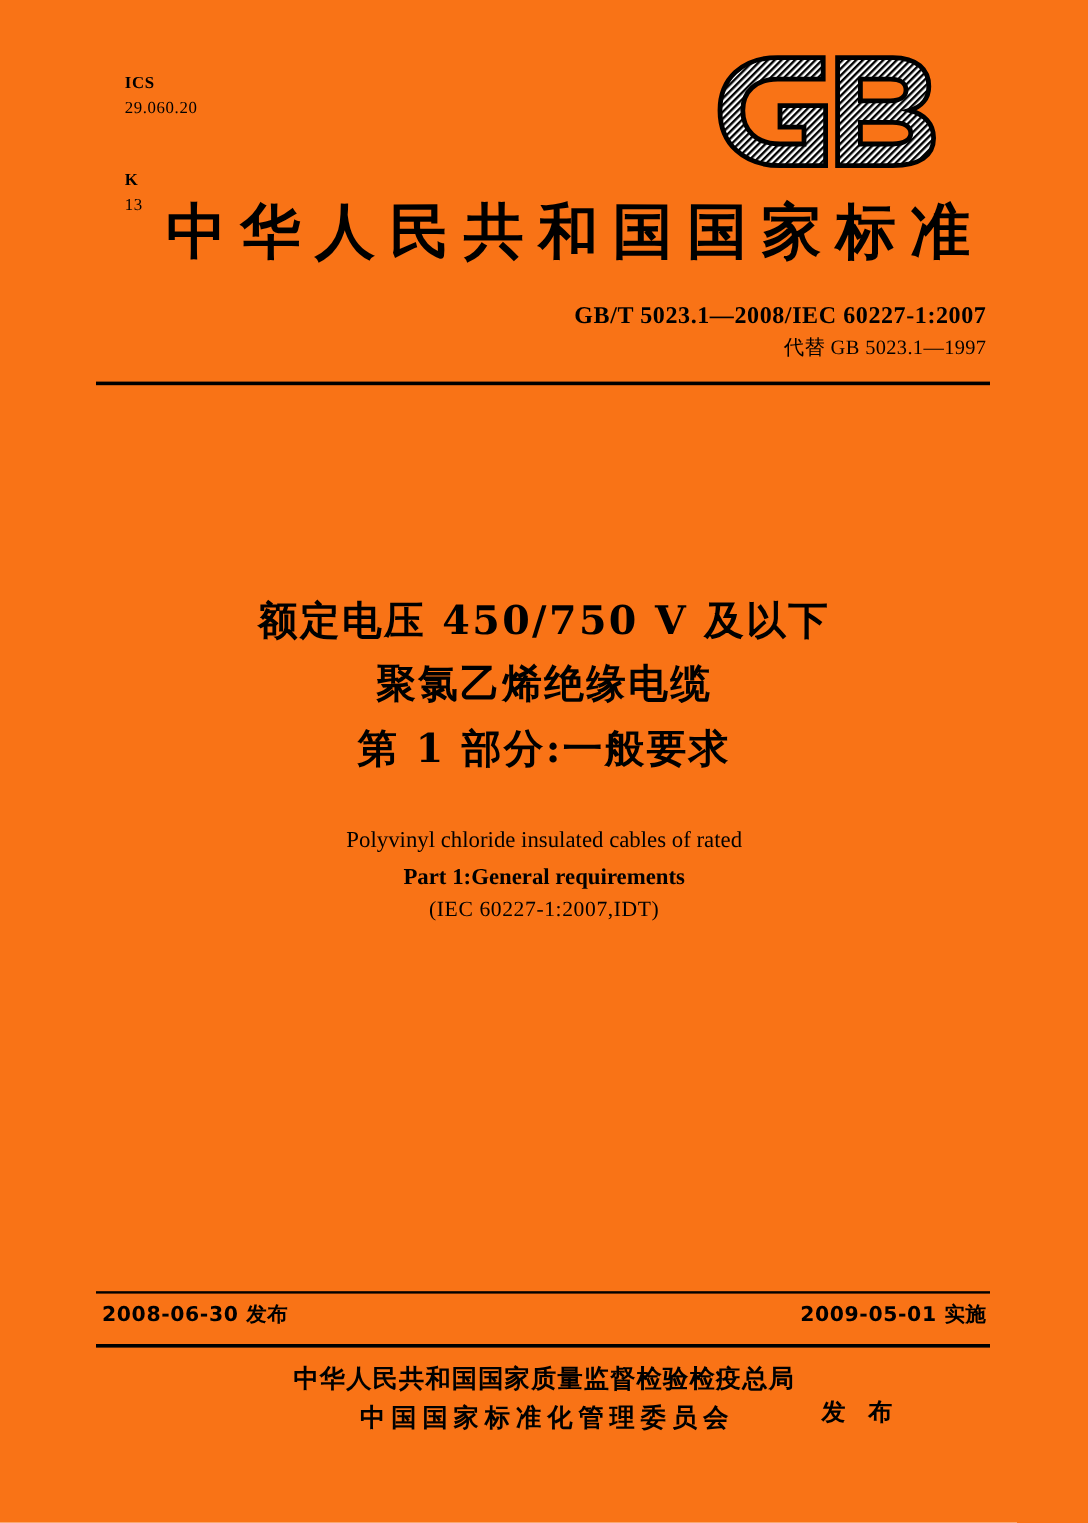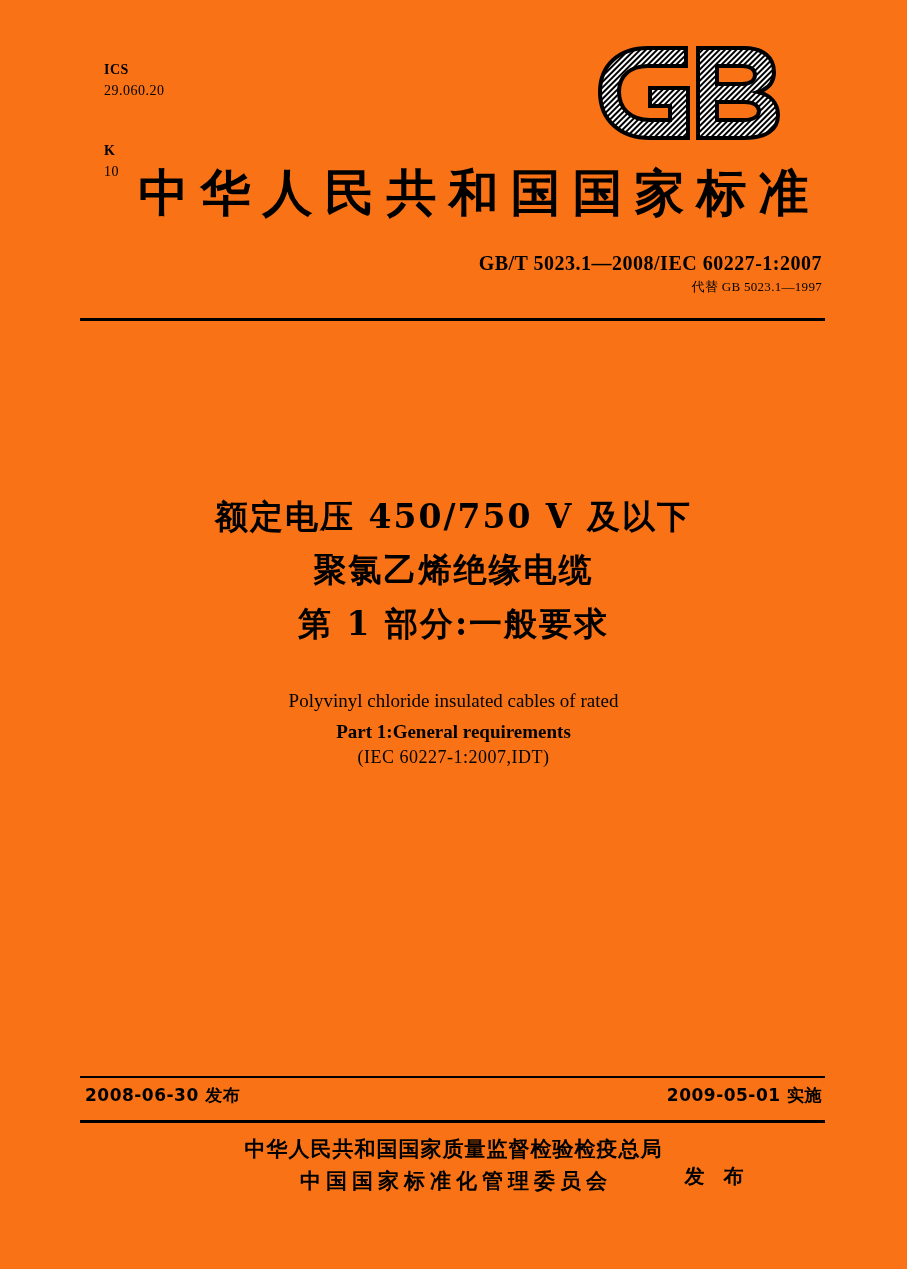--- a/index.html
+++ b/index.html
@@ -76,21 +76,21 @@
     font-weight: bold;
     letter-spacing: 0.5px;
     white-space: nowrap;
   }
   .std-replaces {
     position: absolute;
     right: 85px;
     top: 278px;
     text-align: center;
     font-family: "Liberation Serif", serif;
-    font-size: 13px;
+    font-size: 17px;
     letter-spacing: 0.3px;
     white-space: nowrap;
   }
 
   
   .rule {
     position: absolute;
     left: 80px;
     right: 82px;
     background: #000;
@@ -193,21 +193,21 @@
 
 <div class="page">
 
   <div class="ics-block">
     <div class="ics-line">
       <b>ICS</b>
       <span>29.060.20</span>
     </div>
     <div class="ics-line">
       <b>K</b>
-      <span>10</span>
+      <span>13</span>
     </div>
   </div>
 
   <div class="gb-logo">
     <svg width="200" height="105" viewBox="0 0 200 105" xmlns="http://www.w3.org/2000/svg">
       <defs>
         <pattern id="hatch" width="4" height="4" patternUnits="userSpaceOnUse" patternTransform="rotate(45)">
           <rect width="4" height="4" fill="#ffffff"></rect>
           <rect width="2" height="4" fill="#000000"></rect>
         </pattern>

